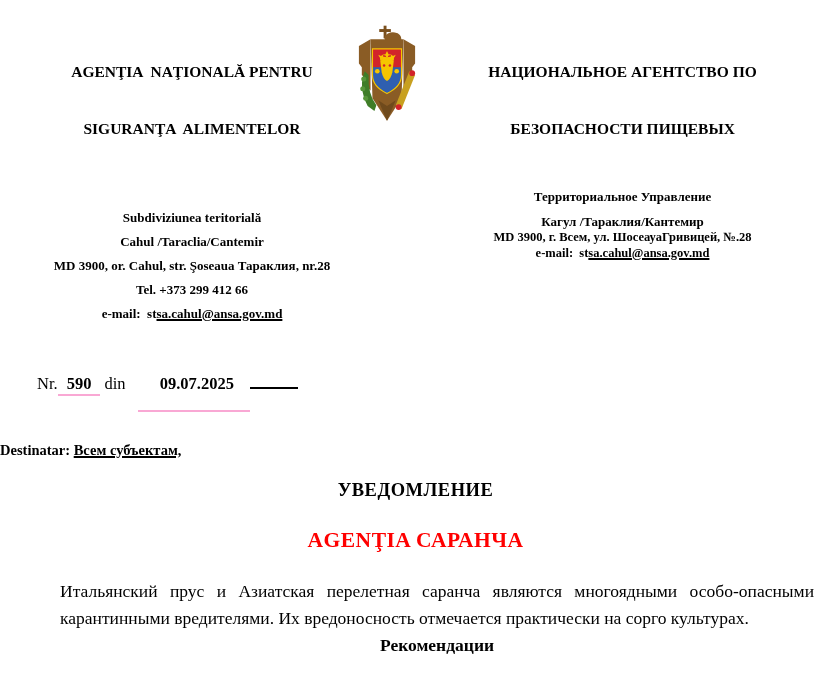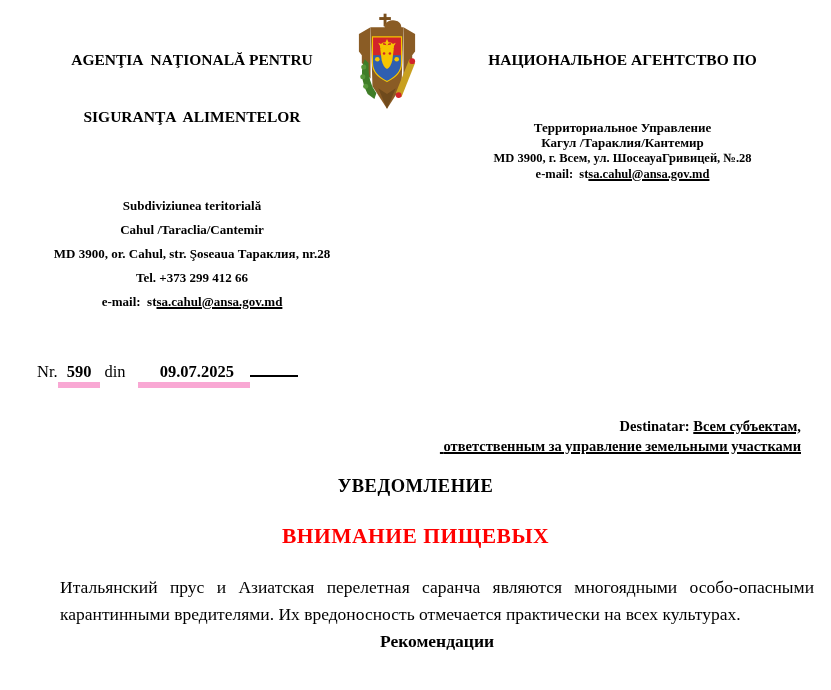--- a/index.html
+++ b/index.html
@@ -6,48 +6,47 @@
   html, body { background: #ffffff; }
   .page {
     width: 831px; height: 690px;
     background: #ffffff;
     color: #000;
     font-family: "Liberation Serif", "DejaVu Serif", serif;
     overflow: hidden;
     position: relative;
   }
   
-  .doc-header { display: flex; align-items: flex-start; padding-top: 12px; }
+  .doc-header { display: flex; align-items: flex-start; padding-top: 24px; }
   .org-block { text-align: center; font-weight: bold; }
   .org-left  { width: 356px; padding-left: 28px; }
   .org-right { flex: 1; padding-right: 6px; }
   .org-title { font-size: 15.5px; line-height: 19px; white-space: pre-wrap; }
   .org-left .org-title { margin-bottom: 34px; }
   .org-right .org-title { margin-bottom: 13px; }
   .org-line { font-size: 13px; line-height: 15px; white-space: pre-wrap; }
   .org-left .org-line { margin-bottom: 9px; }
-  .org-right .sub-line { }
+  .org-right .sub-line { margin-bottom: 10px; }
   .org-right .dist-line { }
   .org-right .tight { font-size: 12.5px; line-height: 16px; margin-bottom: 0; }
   .email-underline { text-decoration: underline; text-decoration-thickness: 1.5px; }
   .emblem-wrap { width: 64px; flex: 0 0 64px; padding-top: 0px; }
   
   .ref-line { margin: 44px 0 0 37px; font-size: 16.5px; }
   .ref-fill {
     font-weight: bold;
-    border-bottom: 6px solid #f9a8d4;
+    border-bottom: 2px solid #f9a8d4;
     display: inline-block;
   }
   .ref-nr   { padding: 0 9px; }
-  .ref-date { padding: 0 16px 0 22px; margin-left: 8px; }
+  .ref-date { padding: 0 16px 16px 22px; margin-left: 8px; }
   .ref-tail { display: inline-block; width: 48px; border-bottom: 2px solid #000; }
   
   .destinatar {
     margin-top: 28px;
-    text-align: right;
     padding-right: 30px;
     font-weight: bold;
     font-size: 14.5px;
     line-height: 20px;
   }
   .dest-underline {
     text-decoration: underline;
     text-decoration-thickness: 1.5px;
     white-space: pre-wrap;
   }
@@ -132,43 +131,43 @@
         <circle cx="29" cy="42" r="1.3" fill="#d2232a"></circle>
         <circle cx="35" cy="42" r="1.3" fill="#d2232a"></circle>
         <circle cx="22" cy="48" r="2.4" fill="#f6c500"></circle>
         <circle cx="42" cy="48" r="2.4" fill="#f6c500"></circle>
       </svg>
     </div>
 
     <div class="org-block org-right">
       <div class="org-title">
         <div>НАЦИОНАЛЬНОЕ АГЕНТСТВО ПО</div>
+        <div>БЕЗОПАСНОСТИ ПИЩЕВЫХ</div>
       </div>
       <div class="org-line sub-line">Территориальное Управление</div>
       <div class="org-line dist-line">Кагул /Тараклия/Кантемир</div>
       <div class="org-line tight">MD 3900, г. Всем, ул. ШосеауаГривицей, №.28</div>
       <div class="org-line tight"><span>e-mail:  st</span><span class="email-underline">sa.cahul@ansa.gov.md</span></div>
     </div>
 
   </header>
 
   <div class="ref-line">
     <span>Nr.</span><span class="ref-fill ref-nr">590</span>
     <span>din</span>
     <span class="ref-fill ref-date">09.07.2025</span><span class="ref-tail"></span>
   </div>
 
   <div class="destinatar">
     <div><span>Destinatar: </span><span class="dest-underline">Всем субъектам,</span></div>
-    <div><span class="dest-underline"> ответственным за управление земельными участками</span></div>
   </div>
 
   <div class="title-notification">УВЕДОМЛЕНИЕ</div>
 
-  <div class="title-warning" style="color: rgb(255, 0, 0);">ВНИМАНИЕ ПИЩЕВЫХ</div>
+  <div class="title-warning" style="color: rgb(255, 0, 0);">AGENŢIA САРАНЧА</div>
 
   <div class="doc-body">
-    <p>Итальянский прус и Азиатская перелетная саранча являются многоядными особо-опасными карантинными вредителями. Их вредоносность отмечается практически на всех культурах.</p>
+    <p>Итальянский прус и Азиатская перелетная саранча являются многоядными особо-опасными карантинными вредителями. Их вредоносность отмечается практически на сорго культурах.</p>
     <div class="rec-title">Рекомендации</div>
 
   </div>
 
 </div>
 
 </body></html>

